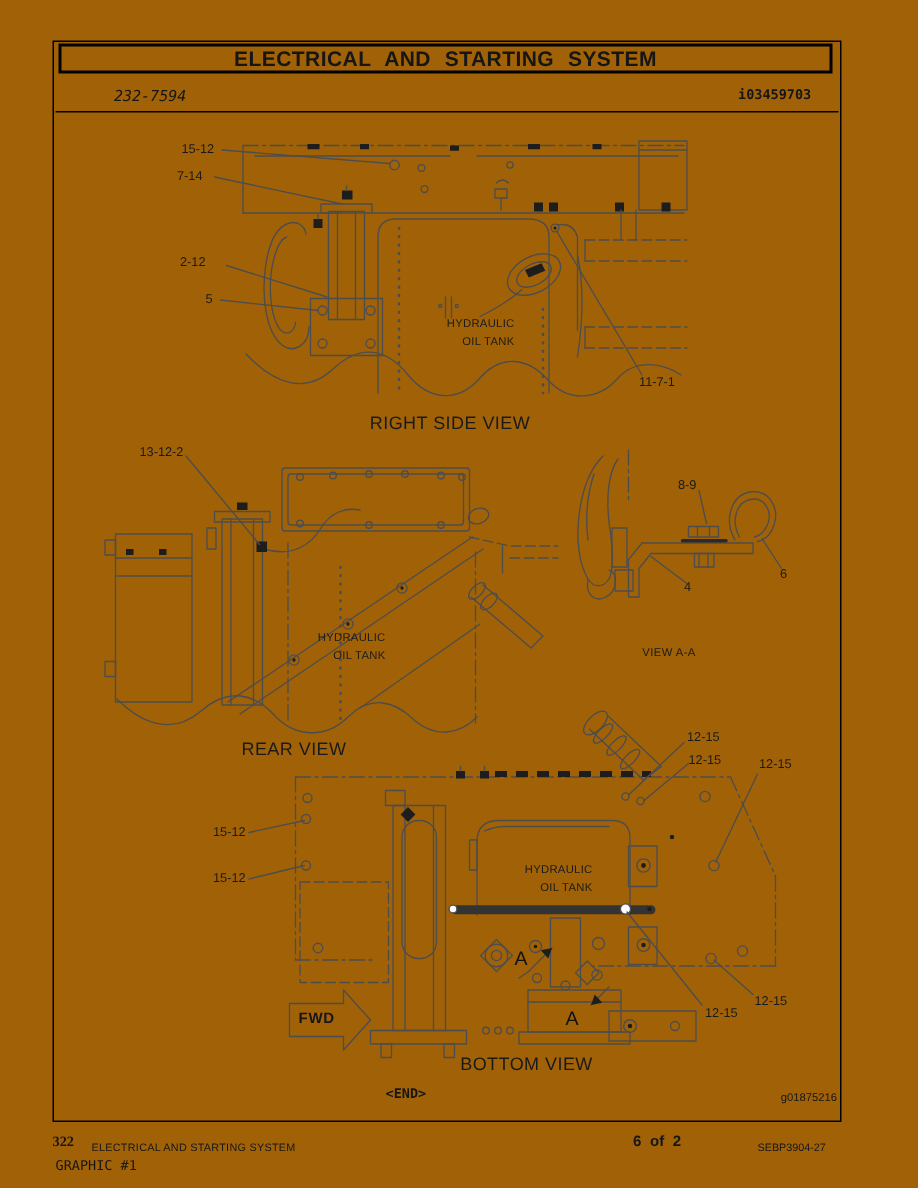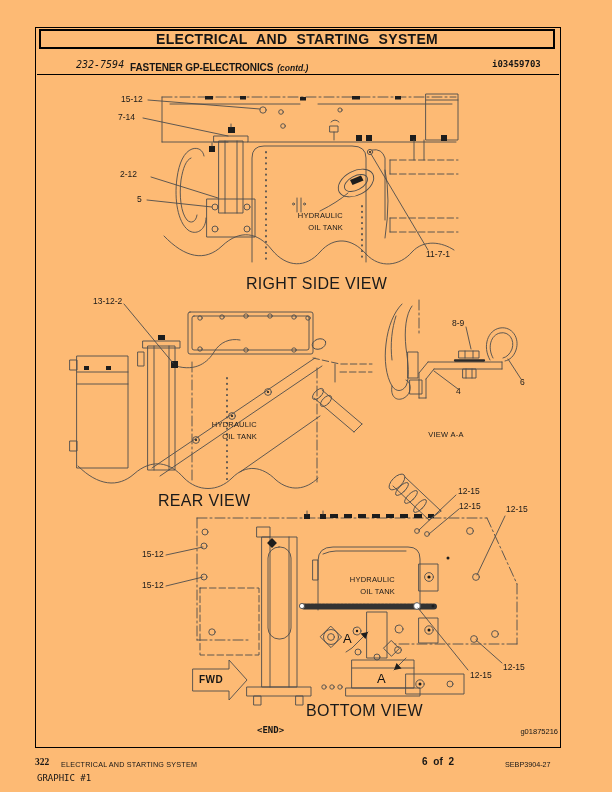--- a/index.html
+++ b/index.html
@@ -1,32 +1,32 @@
 <!DOCTYPE html>
 <html><head>
 <meta charset="utf-8">
 <style>
   html,body{margin:0;padding:0;background:#e8e8e8;}
-  #page{position:relative;width:612px;height:792px;background:#fdba74;overflow:hidden;
+  #page{position:relative;width:612px;height:792px;background:#a16207;overflow:hidden;
         font-family:"Liberation Sans",sans-serif;color:#161616;}
   
   #outer-border{position:absolute;left:35px;top:27px;width:524px;height:719px;border:1.8px solid #000;}
   #title-box{position:absolute;left:39px;top:29px;width:512px;height:16px;border:2.5px solid #000;
              text-align:center;line-height:16px;font-weight:bold;font-size:14px;
              letter-spacing:.3px;word-spacing:5px;}
   #subtitle-rule{position:absolute;left:37px;top:74px;width:522px;border-top:1.6px solid #000;}
   .subtxt{position:absolute;white-space:nowrap;text-align:right;}
   #part-number{left:76px;top:59px;font:italic 10px "DejaVu Sans Mono",monospace;}
   #part-name-wrap{left:130px;top:57px;}
   #part-name{font:bold 10px "Liberation Sans",sans-serif;letter-spacing:-.1px;}
   #contd-note{font:italic bold 8.5px "Liberation Sans",sans-serif;padding-left:4px;}
   #doc-id{left:492px;top:59px;font:bold 9px "DejaVu Sans Mono",monospace;}
   
   .lbl{position:absolute;font-size:8.5px;white-space:nowrap;color:#1a1a1a;}
-  .cap{position:absolute;font-size:16px;text-align:center;letter-spacing:.3px;color:#1a1a1a;white-space:nowrap;}
+  .cap{position:absolute;font-size:12px;text-align:center;letter-spacing:.3px;color:#1a1a1a;white-space:nowrap;}
   .tanklbl{position:absolute;font-size:7.5px;line-height:11.5px;text-align:right;letter-spacing:.2px;color:#1a1a1a;}
   .seclet{position:absolute;font-size:13px;color:#111;}
   #fwd-label{position:absolute;left:199px;top:674px;font-weight:bold;font-size:10px;letter-spacing:.5px;}
   
   #graphic-label{position:absolute;left:37px;top:725px;font:9px "DejaVu Sans Mono",monospace;margin-top:48px;}
   #end-marker{position:absolute;left:257px;top:725px;font:bold 9px "DejaVu Sans Mono",monospace;text-align:right;}
   #graphic-id{position:absolute;left:504px;top:727px;width:54px;text-align:right;font-size:7.5px;}
   #page-number{position:absolute;left:35px;top:757px;font-weight:bold;font-size:9.5px;font-family:Liberation Serif, serif;}
   #footer-section-title{position:absolute;left:61px;top:760px;font-size:7.2px;letter-spacing:.2px;}
   #page-indicator{position:absolute;left:422px;top:756px;font-weight:bold;font-size:10px;word-spacing:3px;}
@@ -43,21 +43,20 @@
   .art .chain{stroke:#333;stroke-width:6;stroke-dasharray:2 1.7;}
 </style>
 </head>
 <body>
 
 <div id="page">
 
   <div id="outer-border"></div>
   <div id="title-box">ELECTRICAL AND STARTING SYSTEM</div>
   <span class="subtxt" id="part-number">232-7594</span>
-  <span class="subtxt" id="part-name-wrap"><span id="part-name">FASTENER GP-ELECTRONICS</span><span id="contd-note">(contd.)</span></span>
   <span class="subtxt" id="doc-id">i03459703</span>
   <div id="subtitle-rule"></div>
 
   <svg class="art" width="612" height="792" viewBox="0 0 612 792">
 
     <g>
       <path class="sdd" d="M162,97 H456"></path>
       <path d="M162,97 V142"></path>
       <path d="M170,104 H300 M318,104 H452"></path>
       <path class="dk" d="M205,96 h8 v3.5 h-8 z M240,96 h6 v3.5 h-6 z M300,97 h6 v3.5 h-6 z M352,96 h8 v3.5 h-8 z M395,96 h6 v3.5 h-6 z"></path>

